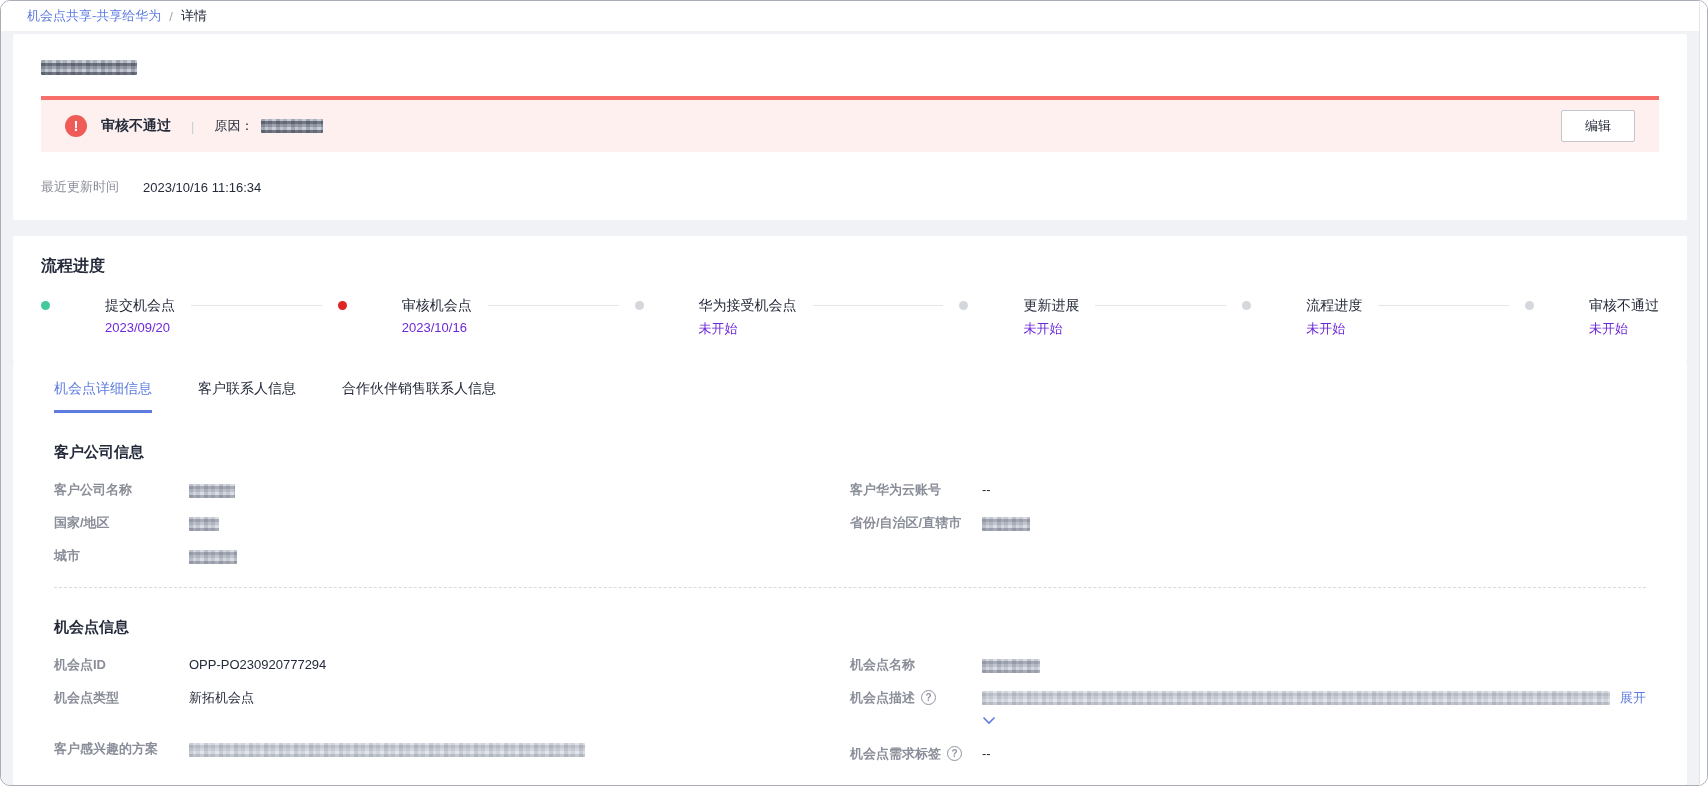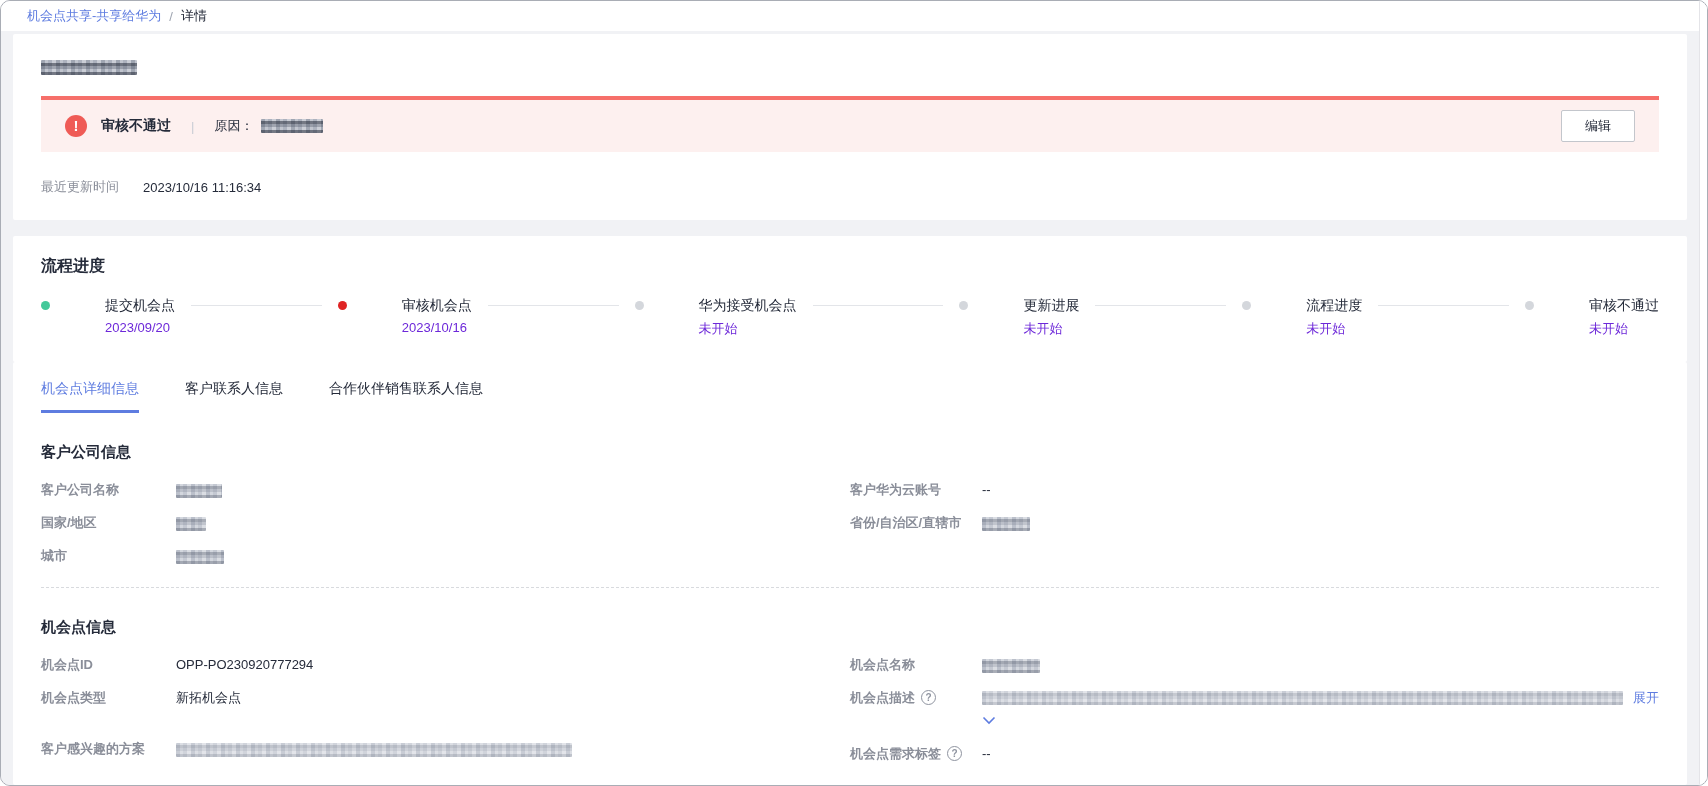--- a/index.html
+++ b/index.html
@@ -79,21 +79,21 @@
   .dot { width:9px; height:9px; border-radius:50%; margin-top:6px; flex:0 0 auto; }
   .dot-done { background:#44c99a; }
   .dot-current { background:#df2424; }
   .dot-pending { background:#d4d7dc; }
   .step-texts { margin-left:14px; }
   .step-label { font-size:14px; color:#252b3a; line-height:20px; }
   .step-sub { font-size:13px; color:#6d28d9; margin-top:5px; }
   .connector { flex:1 1 auto; height:1px; background:#e3e5e9; margin:10px 16px 0; }
 
   
-  .card-detail { flex:1 1 auto; padding:18px 28px 0; overflow:hidden; }
+  .card-detail { flex:1 1 auto; padding:18px 41px 0; overflow:hidden; }
   .tabs { display:flex; gap:46px; }
   .tab { font-size:14px; color:#252b3a; padding-bottom:12px; cursor:pointer; border-bottom:3px solid transparent; }
   .tab.active { color:#5e7ce0; border-bottom-color:#5e7ce0; }
 
   .fieldset-title { font-size:15px; font-weight:bold; margin-top:30px; }
   .fields { display:flex; margin-top:18px; }
   .fcol { width:50%; }
   .frow { display:flex; align-items:flex-start; margin-bottom:13px; min-height:20px; font-size:13px; line-height:20px; }
   .flabel { color:#8a8e99; flex:0 0 135px; display:flex; align-items:flex-start;font-weight:bold; }
   .fcol-right .flabel { flex-basis:132px; }

